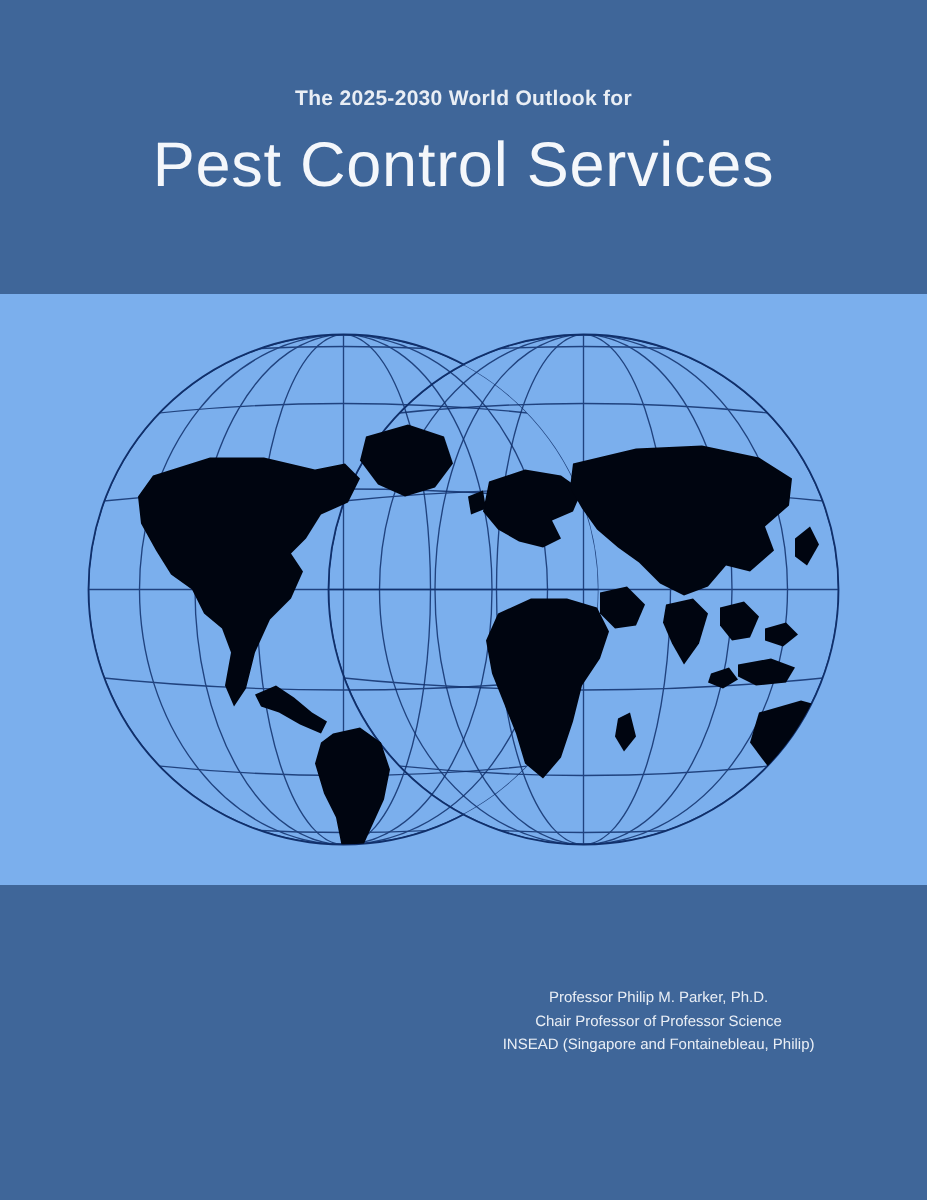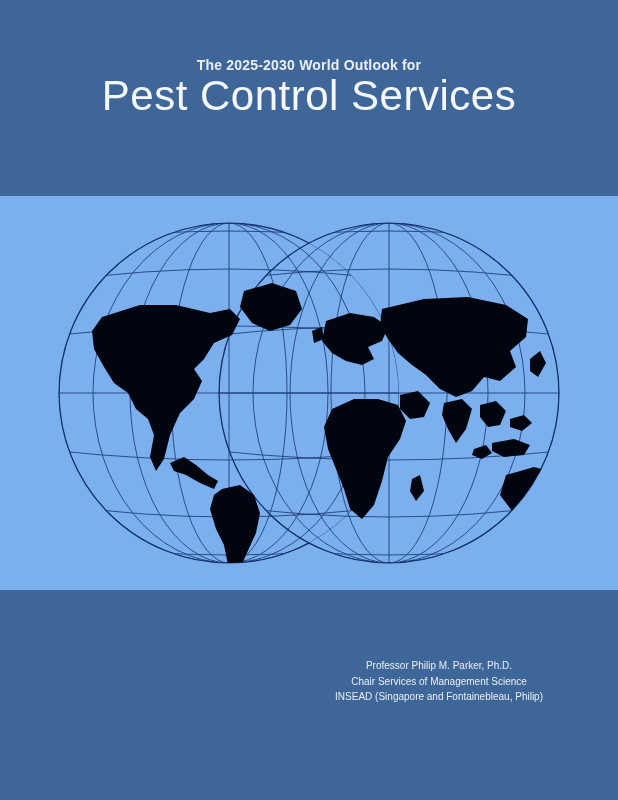--- a/index.html
+++ b/index.html
@@ -32,20 +32,21 @@
   }
   .subtitle {
     margin-top: 57px;
     color: #e9eef5;
     font-size: 14px;
     letter-spacing: 0.2px;
     font-weight: 700;
     text-align: center;
   }
   .maintitle {
+    margin-top: 14px;
     color: #f4f7fb;
     font-size: 42px;
     font-weight: 400;
     letter-spacing: 0.5px;
     text-align: center;
     line-height: 1.1;
   }
   
   .globe-panel {
     position: absolute;
@@ -191,18 +192,18 @@
 
           <path d="M268,118 L278,114 L280,126 L270,130 Z"></path>
         </g>
       </svg>
     </div>
   </div>
 
   <div class="author-band">
     <div class="author-block">
       <div>Professor Philip M. Parker, Ph.D.</div>
-      <div>Chair Services of Management Science</div>
+      <div>Chair Professor of Professor Science</div>
       <div>INSEAD (Singapore and Fontainebleau, Philip)</div>
     </div>
   </div>
 
 </div>
 
 </body></html>

